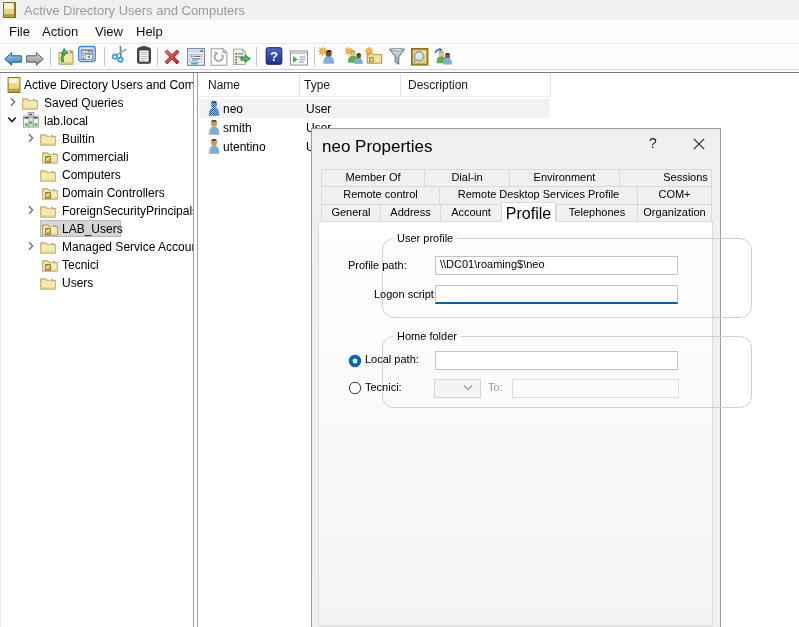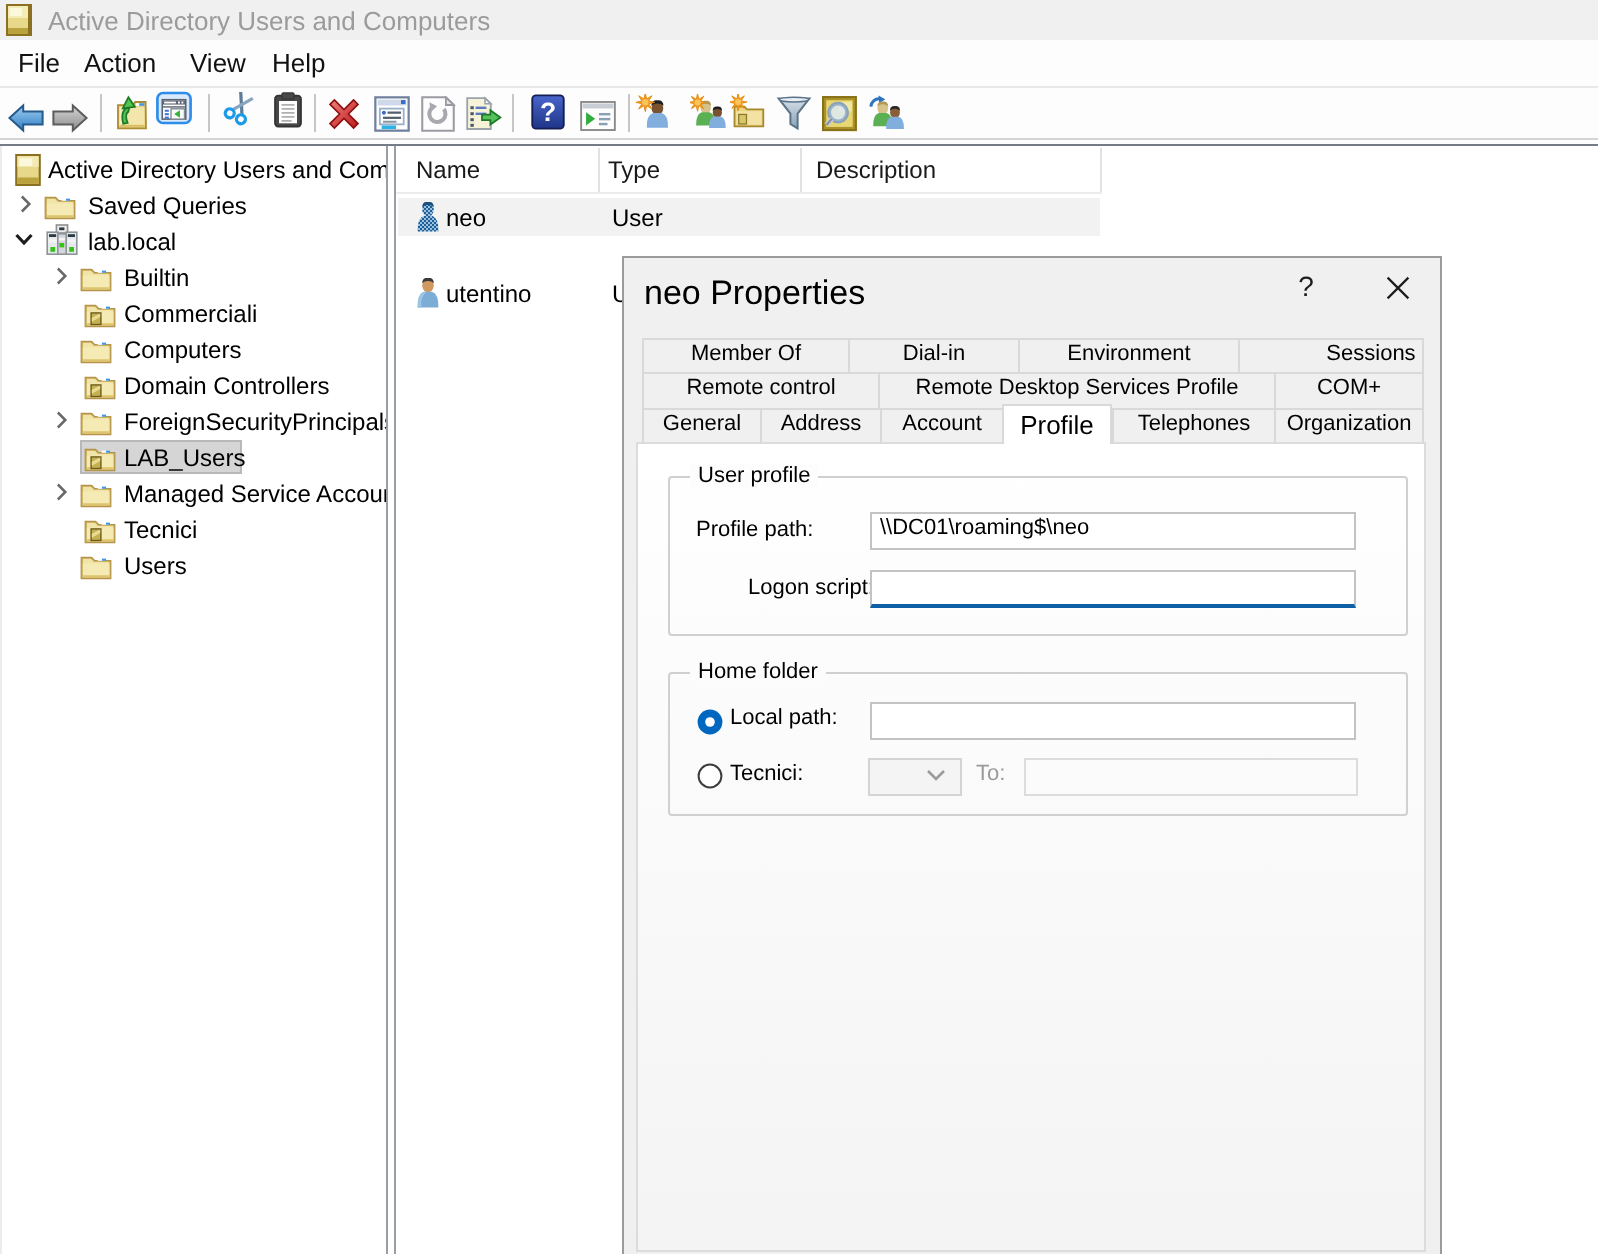--- a/index.html
+++ b/index.html
@@ -46,25 +46,25 @@
 
 #dialog { left:311px; top:128px; width:410px; height:510px; background:#f0f0f0;
   border:1px solid #9b9b9b; }
 #dtitle { left:10px; top:8px; font-size:17px; color:#000; }
 #dhelp { left:326px; top:6px; width:30px; font-size:14px; color:#1c1c1c; text-align:center; }
 
 .tab { position:absolute; height:19px; background:#f0f0f0; border:1px solid #d9d9d9;
   font-size:11px; text-align:center; color:#000; }
 .tab span { position:relative; top:1px; }
 #tabactive { position:absolute; background:#fff; border:1px solid #d9d9d9; border-bottom:none;
-  font-size:13px; text-align:center; z-index:5; }
+  font-size:16px; text-align:center; z-index:5; }
 #page { left:6px; top:92px; width:395px; height:405px;
   background:linear-gradient(#ffffff,#f4f4f5); border:1px solid #dcdcdc; }
 
-.group { position:absolute; border:1px solid #d0d0d0; border-radius:2px; }
+.group { position:absolute; border:1px solid #d0d0d0; border-radius:12px;margin-left:48px; }
 .grouplabel { position:absolute; top:-7px; left:10px; font-size:11px; color:#000;
   padding:0 4px; }
 .dlabel { position:absolute; font-size:11px; color:#000; white-space:nowrap; }
 .dfield { position:absolute; background:#fff; border:1px solid #c3c3c3;
   font-size:11px; color:#000; }
 .dfield span { position:relative; top:1px; left:4px; }
 </style>
 </head>
 <body>
 <div id="stage">
@@ -289,20 +289,27 @@
       <div class="hsep" style="left:352px;"></div>
       <div style="position:absolute; left:0; top:23px; width:353px; height:1px; background:#ececec;"></div>
     </div>
     <div class="lrow lsel" style="top:26px;">
       <svg class="licon" viewBox="0 0 14 15">
           <use href="#ic-userneo"></use>
         </svg>
       <div class="ltext">neo</div>
         <div class="ltype">User</div>
     </div>
+    <div class="lrow" style="top:45px;">
+      <svg class="licon" viewBox="0 0 14 15">
+          <use href="#ic-user"></use>
+        </svg>
+      <div class="ltext">smith</div>
+        <div class="ltype">User</div>
+    </div>
     <div class="lrow" style="top:64px;">
       <svg class="licon" viewBox="0 0 14 15">
           <use href="#ic-user"></use>
         </svg>
       <div class="ltext">utentino</div>
         <div class="ltype">User</div>
     </div>
   </div>
 
   <svg width="0" height="0" style="position:absolute;">

